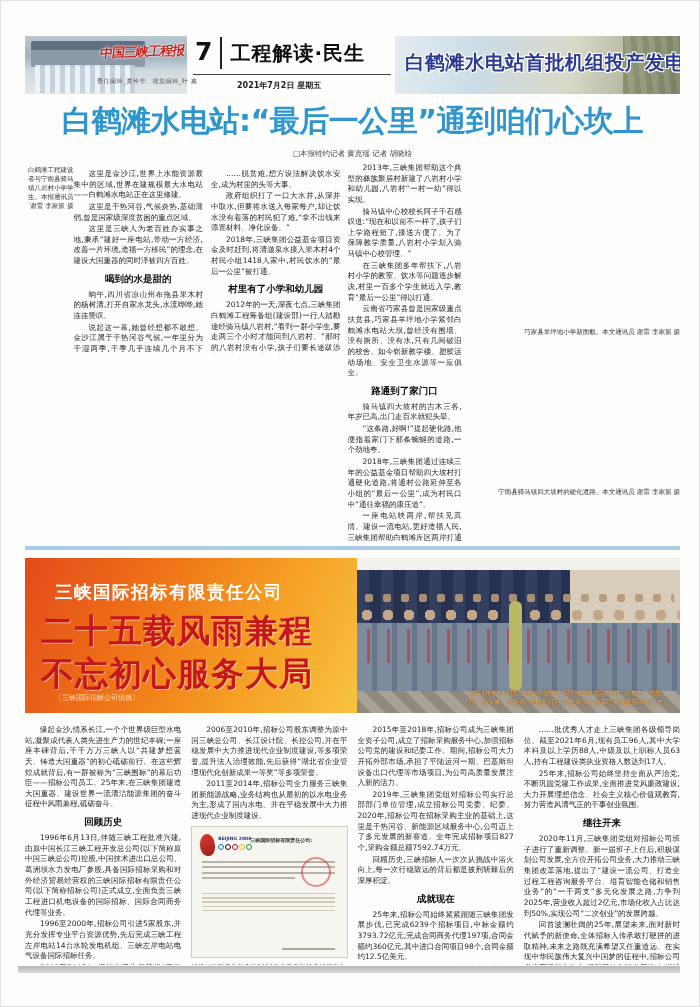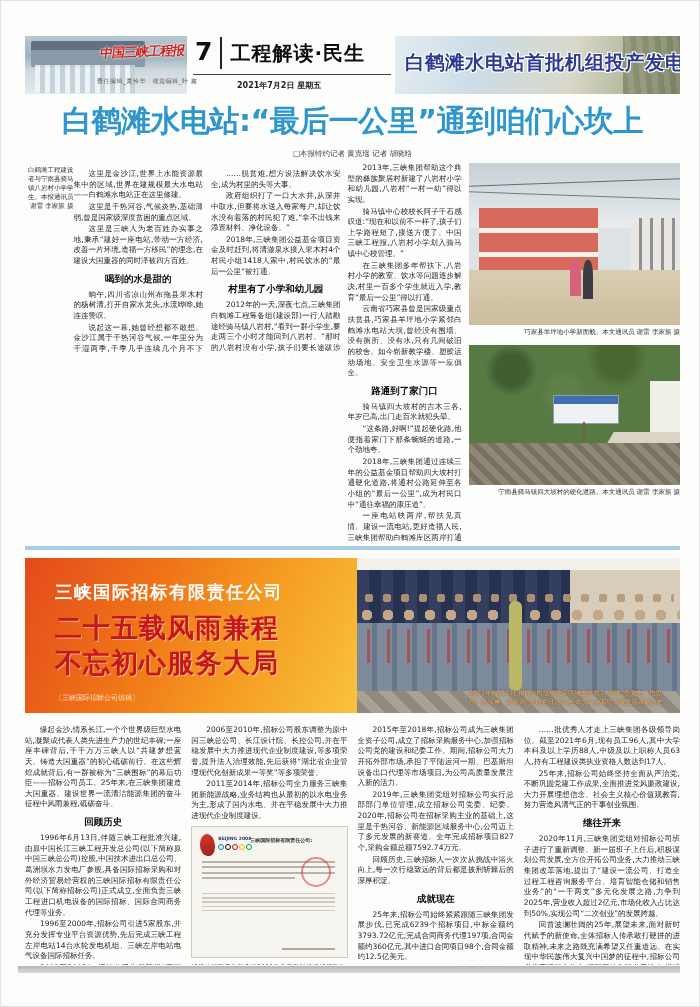--- a/index.html
+++ b/index.html
@@ -60,21 +60,21 @@
   .mp-kid1h{position:absolute;left:10%;bottom:30%;width:7%;height:11%;background:#8a6a52;border-radius:50%;}
   .mp-kid2{position:absolute;left:70%;bottom:0;width:14%;height:38%;background:#41434a;border-radius:35% 35% 0 0;}
   .mp-kid2h{position:absolute;left:74%;bottom:34%;width:7%;height:11%;background:#9a7a60;border-radius:50%;}
   .mp-boats{position:absolute;left:0;bottom:0;width:20%;height:16%;background:#d8b93a;border-radius:6px 26px 0 0;}
   .photo-caption{font-size:6.5px;color:#333;text-align:right;margin-top:3px;line-height:1.4;}
   .cols12{display:flex;gap:8px;margin-top:6px;}
   .tcol{flex:1;height:186px;overflow:hidden;}
   .col3{width:116px;height:381px;overflow:hidden;}
   .para{font-size:7.5px;line-height:1.42;text-align:justify;text-indent:15px;margin:0 0 1px;color:#262626;}
   .subhead{font-size:9.5px;font-weight:bold;text-align:center;margin:6px 0 4px;color:#0d0d0d;}
-  .photo-col{width:215px;display:flex;flex-direction:column;}
+  .photo-col{width:215px;display:flex;flex-direction:column;align-items:flex-end;}
   .sphoto{position:relative;overflow:hidden;background:#dde2e4;}
   .p1{height:162px;}
   .p1-sky{position:absolute;left:0;top:0;right:0;height:40%;background:linear-gradient(180deg,#c6d1d6,#e8ecee);}
   .p1-wire{position:absolute;left:-5%;top:12%;width:110%;height:1px;background:#6a6a6a;transform:rotate(-2deg);}
   .p1-wire2{position:absolute;left:-5%;top:20%;width:110%;height:1px;background:#777;transform:rotate(2deg);}
   .p1-bldg{position:absolute;left:5%;top:28%;width:56%;height:40%;background:#d8695d;
     background-image:linear-gradient(180deg,transparent 30%,#f4f1ea 30% 38%,transparent 38% 68%,#f4f1ea 68% 76%,transparent 76%);}
   .p1-bldg2{position:absolute;right:0;top:34%;width:23%;height:32%;background:#e9e7df;
     background-image:repeating-linear-gradient(90deg,transparent 0 8px,#8d9197 8px 11px);}
   .p1-ground{position:absolute;left:0;bottom:0;right:0;height:34%;background:linear-gradient(180deg,#d9cdb1,#cbbd9e);}
@@ -92,21 +92,21 @@
   .p2-signhead{height:28%;background:#3f6fae;}
   .p2-pole{position:absolute;left:54%;top:55%;width:2px;height:14%;background:#6b6155;}
   
   .blue-rule{position:absolute;left:25px;top:546px;width:655px;height:4px;background:#a9cde4;}
   
   .ad-banner{position:absolute;left:25px;top:558px;width:655px;height:155px;display:flex;}
   .ad-left{width:332px;position:relative;
     background:linear-gradient(115deg,#e34a1c 0%,#ef7217 35%,#f59c22 65%,#f8c33e 100%);}
   .ad-company{position:absolute;left:30px;top:22px;font-size:17.5px;font-weight:bold;color:#fff;
     letter-spacing:1.5px;white-space:nowrap;}
-  .ad-slogan{position:absolute;left:30px;top:52px;font-size:27px;font-weight:bold;color:#c4161c;
+  .ad-slogan{position:absolute;left:16px;top:52px;font-size:33px;font-weight:bold;color:#c4161c;
     line-height:1.3;letter-spacing:1px;text-shadow:1px 1px 0 rgba(255,255,255,.45);white-space:nowrap;}
   .ad-note{position:absolute;left:30px;bottom:10px;font-size:7px;color:rgba(255,240,210,.9);}
   .ad-photo{flex:1;position:relative;overflow:hidden;background:#cfc8bb;}
   .gp-ceiling{position:absolute;left:0;top:0;right:0;height:8%;background:#f3f1ec;}
   .gp-curtain{position:absolute;left:0;top:8%;width:66%;height:38%;
     background:repeating-linear-gradient(90deg,#343f60 0 12px,#273150 12px 24px);}
   .gp-wall{position:absolute;right:0;top:8%;width:34%;height:46%;background:#d8ccba;}
   .gp-floor{position:absolute;left:0;bottom:0;right:0;height:16%;
     background:repeating-linear-gradient(45deg,#8f897e 0 10px,#a7a196 10px 20px);}
   .gp-heads-back{position:absolute;left:1%;right:2%;top:22%;height:13px;
@@ -209,21 +209,21 @@
           <p class="para">……脱贫难,想方设法解决饮水安全,成为村里的头等大事。</p>
           <p class="para">政府组织打了一口大水井,从深井中取水,但要将水送入每家每户,却让饮水没有着落的村民犯了难,“拿不出钱来添置材料、净化设备。”</p>
           <p class="para">2018年,三峡集团公益基金项目资金及时赶到,将清澈泉水接入果木村4个村民小组1418人家中,村民饮水的“最后一公里”被打通。</p>
           <h4 class="subhead">村里有了小学和幼儿园</h4>
           <p class="para">2012年的一天,深夜七点,三峡集团白鹤滩工程筹备组(建设部)一行人踏勘途经骑马镇八岩村,“看到一群小学生,要走两三个小时才能回到八岩村。”那时的八岩村没有小学,孩子们要长途跋涉山路,去很远的其他村上小学。</p>
         </div>
       </div>
     </div>
     <div class="col3">
       <p class="para">2013年,三峡集团帮助这个典型的彝族聚居村新建了八岩村小学和幼儿园,八岩村“一村一幼”得以实现。</p>
-      <p class="para">骑马镇中心校校长阿子千石感叹道:“现在和以前不一样了,孩子们上学路程短了,接送方便了。中国三峡工程报,八岩村小学划入骑马镇中心校管理。”</p>
+      <p class="para">骑马镇中心校校长阿子千石感叹道:“现在和以前不一样了,孩子们上学路程短了,接送方便了。为了保障教学质量,八岩村小学划入骑马镇中心校管理。”</p>
       <p class="para">在三峡集团多年帮扶下,八岩村小学的教室、饮水等问题逐步解决,村里一百多个学生就近入学,教育“最后一公里”得以打通。</p>
       <p class="para">云南省巧家县曾是国家级重点扶贫县,巧家县羊坪地小学紧邻白鹤滩水电站大坝,曾经没有围墙、没有厕所、没有水,只有几间破旧的校舍。如今崭新教学楼、塑胶运动场地、安全卫生水源等一应俱全。</p>
       <h4 class="subhead">路通到了家门口</h4>
       <p class="para">骑马镇四大坡村的吉木三各,年岁已高,出门走百米就犯头晕。</p>
       <p class="para">“这条路,好啊!”提起硬化路,他便指着家门下那条蜿蜒的道路,一个劲地夸。</p>
       <p class="para">2018年,三峡集团通过连续三年的公益基金项目帮助四大坡村打通硬化道路,将通村公路延伸至各小组的“最后一公里”,成为村民口中“通往幸福的康庄道”。</p>
       <p class="para">一座电站映两岸,帮扶见真情。建设一流电站,更好造福人民,三峡集团帮助白鹤滩库区两岸打通致富路,奔向好日子。</p>
     </div>
     <div class="photo-col">
       <div class="sphoto p1">

